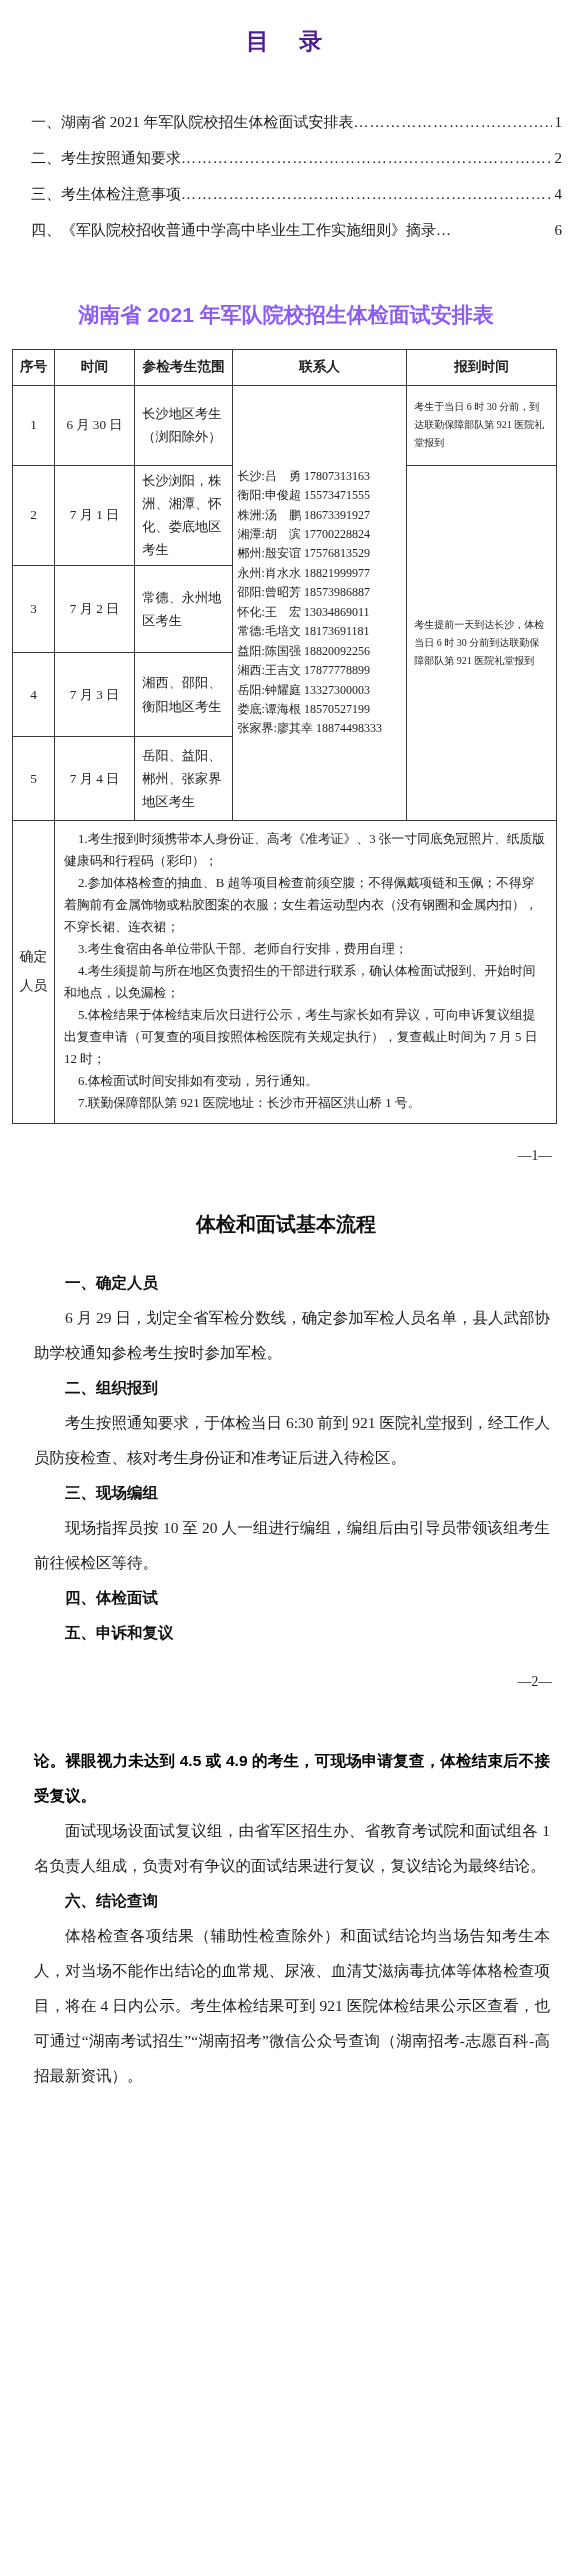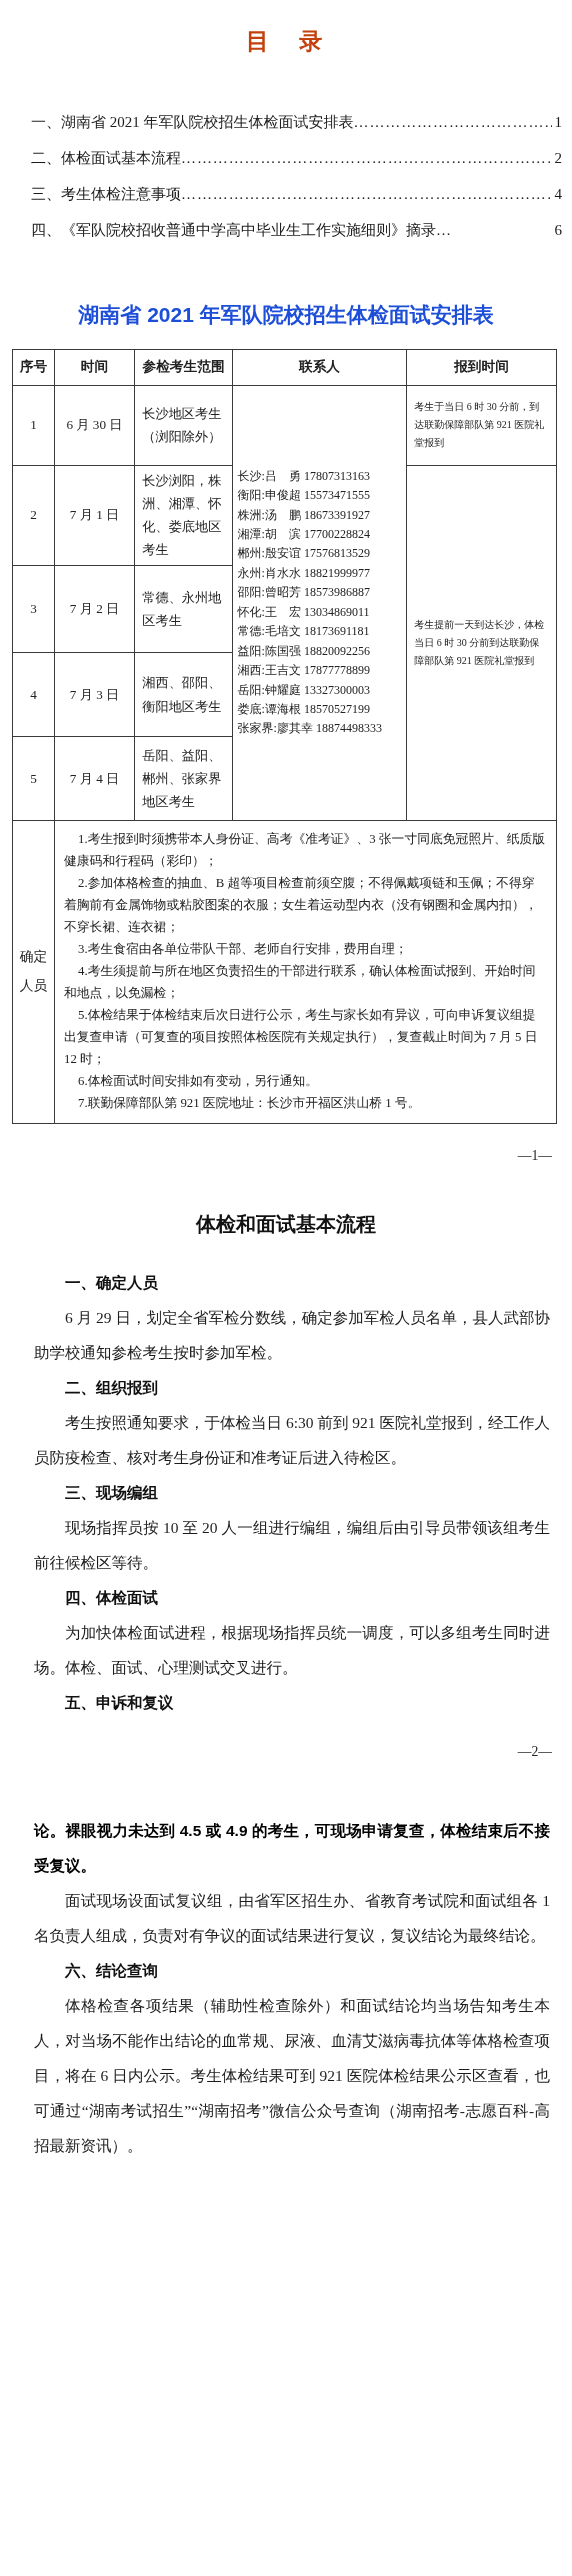--- a/index.html
+++ b/index.html
@@ -14,21 +14,21 @@
   .doc { width: 572px; padding-bottom: 155px; }
 
   
   .toc { padding-top: 25.5px; }
   .toc-title {
     text-align: center;
     font-family: "Liberation Sans", sans-serif;
     font-weight: bold;
     font-size: 23px;
     letter-spacing: 3.6px;
-    color: #c2410c;
+    color: #4c1d95;
   }
   .toc-list { margin: 47px 10px 0 31px; }
   .toc-item {
     display: flex;
     align-items: baseline;
     font-size: 15px;
     line-height: 36px;
     white-space: nowrap;
   }
   .toc-label { flex: 0 0 auto; }
@@ -40,21 +40,21 @@
   }
   .toc-page { flex: 0 0 auto; padding-left: 2.7px; }
 
   
   .p1-title {
     margin-top: 53px;
     text-align: center;
     font-family: "Liberation Sans", sans-serif;
     font-weight: bold;
     font-size: 21px;
-    color: #1d4ed8;
+    color: #8b5cf6;
   }
   table.schedule {
     margin: 20px auto 0 12px;
     border-collapse: collapse;
     table-layout: fixed;
     width: 545px;
     color: #222;
   }
   table.schedule col.c-no    { width: 42px; }
   table.schedule col.c-date  { width: 80px; }
@@ -154,21 +154,21 @@
 
   <section class="toc">
     <h1 class="toc-title">目　录</h1>
     <div class="toc-list">
       <div class="toc-item">
         <span class="toc-label">一、湖南省 2021 年军队院校招生体检面试安排表</span>
         <span class="toc-dots">………………………………………………………………</span>
         <span class="toc-page">1</span>
       </div>
       <div class="toc-item">
-        <span class="toc-label">二、体检面试基本流程</span>
+        <span class="toc-label">二、考生按照通知要求</span>
         <span class="toc-dots">……………………………………………………………………………………</span>
         <span class="toc-page">2</span>
       </div>
       <div class="toc-item">
         <span class="toc-label">三、考生体检注意事项</span>
         <span class="toc-dots">……………………………………………………………………………………</span>
         <span class="toc-page">4</span>
       </div>
       <div class="toc-item">
         <span class="toc-label">四、《军队院校招收普通中学高中毕业生工作实施细则》摘录</span>
@@ -264,30 +264,29 @@
       <h3 class="sec-heading">一、确定人员</h3>
       <p class="body-p">6 月 29 日，划定全省军检分数线，确定参加军检人员名单，县人武部协助学校通知参检考生按时参加军检。</p>
 
       <h3 class="sec-heading">二、组织报到</h3>
       <p class="body-p">考生按照通知要求，于体检当日 6:30 前到 921 医院礼堂报到，经工作人员防疫检查、核对考生身份证和准考证后进入待检区。</p>
 
       <h3 class="sec-heading">三、现场编组</h3>
       <p class="body-p">现场指挥员按 10 至 20 人一组进行编组，编组后由引导员带领该组考生前往候检区等待。</p>
 
       <h3 class="sec-heading">四、体检面试</h3>
-      <p class="body-p">为加快体检面试进程，根据现场指挥员统一调度，可以多组考生同时进场。体检、面试、心理测试交叉进行。</p>
 
       <h3 class="sec-heading">五、申诉和复议</h3>
     </div>
     <div class="page-num">—2—</div>
   </section>
 
   <section class="page3">
     <div class="flow">
       <p class="bold-p">论。裸眼视力未达到 4.5 或 4.9 的考生，可现场申请复查，体检结束后不接受复议。</p>
       <p class="body-p">面试现场设面试复议组，由省军区招生办、省教育考试院和面试组各 1 名负责人组成，负责对有争议的面试结果进行复议，复议结论为最终结论。</p>
       <h3 class="sec-heading">六、结论查询</h3>
-      <p class="body-p">体格检查各项结果（辅助性检查除外）和面试结论均当场告知考生本人，对当场不能作出结论的血常规、尿液、血清艾滋病毒抗体等体格检查项目，将在 6 日内公示。考生体检结果可到 921 医院体检结果公示区查看，也可通过“湖南考试招生”“湖南招考”微信公众号查询（湖南招考-志愿百科-高招最新资讯）。</p>
+      <p class="body-p">体格检查各项结果（辅助性检查除外）和面试结论均当场告知考生本人，对当场不能作出结论的血常规、尿液、血清艾滋病毒抗体等体格检查项目，将在 4 日内公示。考生体检结果可到 921 医院体检结果公示区查看，也可通过“湖南考试招生”“湖南招考”微信公众号查询（湖南招考-志愿百科-高招最新资讯）。</p>
     </div>
   </section>
 
 </div>
 
 
 </body></html>

